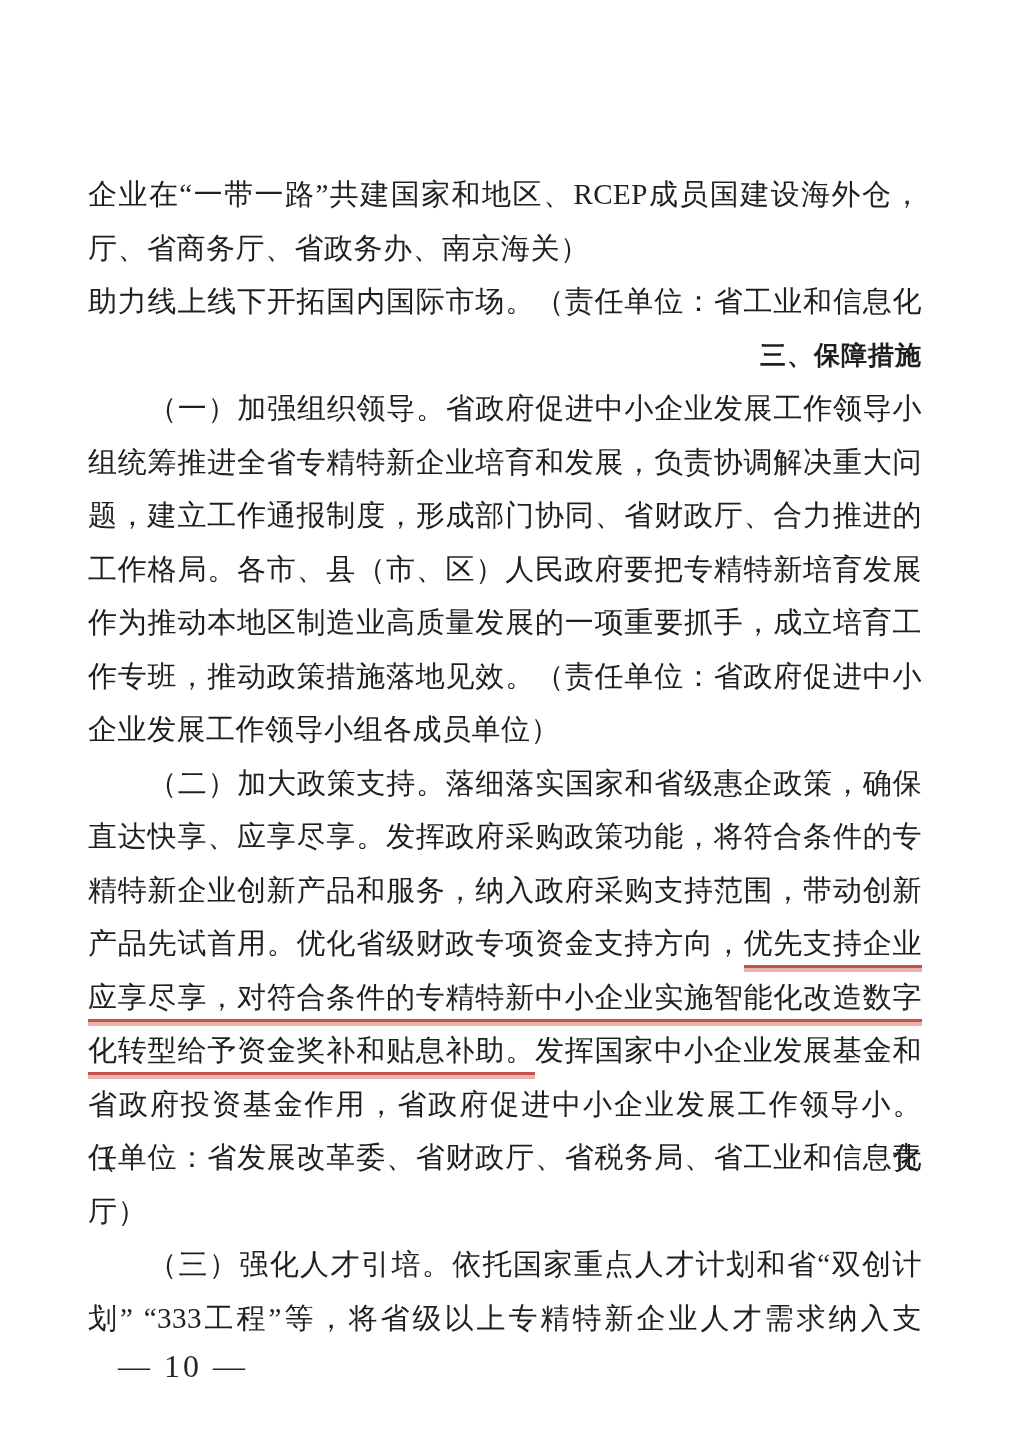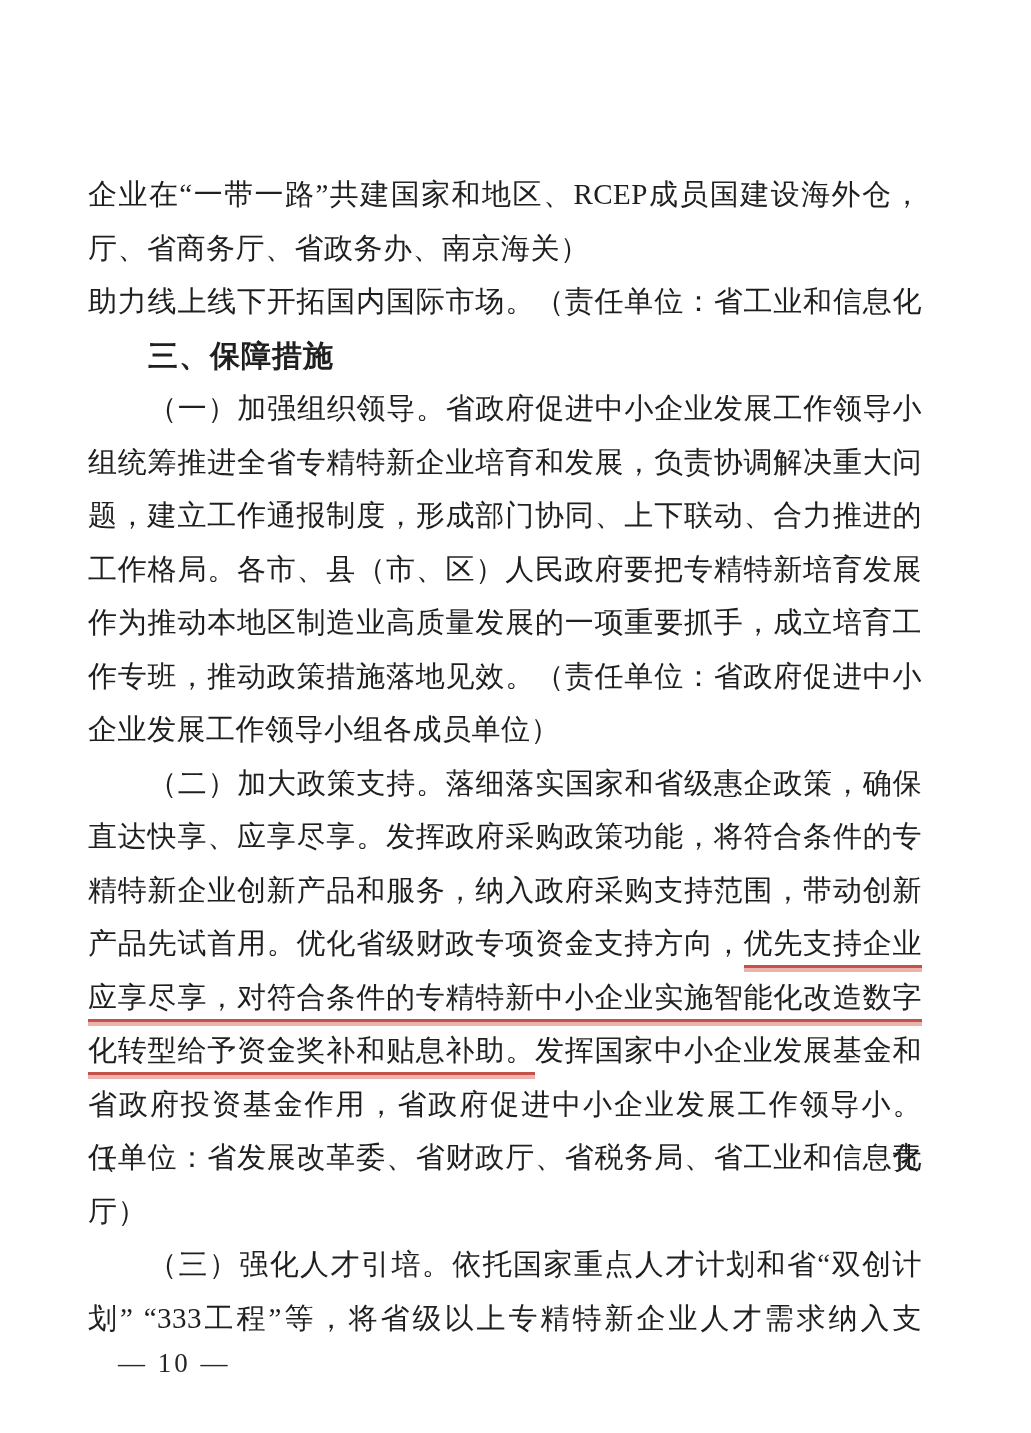--- a/index.html
+++ b/index.html
@@ -36,51 +36,52 @@
   .line.justify {
     white-space: normal;
     text-align: justify;
     text-align-last: justify;
     text-justify: inter-character;
   }
   .line.indent { text-indent: 60px; }
   .line.heading {
     font-family: "Liberation Sans", "DejaVu Sans", sans-serif;
     font-weight: bold;
-    font-size: 30px;
+    font-size: 26px;
     letter-spacing: 1px;
+    text-align: right;
   }
   .seg { display: inline; }
   .seg.u {
     border-bottom: 3px solid var(--underline);
     box-shadow: 0 4px 0 var(--underline-halo);
     padding-bottom: 6px;
   }
   .page-number {
     position: absolute;
     left: 118px;
     top: 1348px;
-    font-size: 27px;
+    font-size: 32px;
     letter-spacing: 3px;
     color: #262626;
     font-family: "Liberation Serif", "DejaVu Serif", serif;
   }
 </style>
 </head>
 <body>
 
 <div class="page">
   <div class="textblock">
       <div class="line justify"><span class="seg">企业在“一带一路”共建国家和地区、RCEP成员国建设海外仓，</span></div>
       <div class="line"><span class="seg">厅、省商务厅、省政务办、南京海关）</span></div>
       <div class="line justify"><span class="seg">助力线上线下开拓国内国际市场。（责任单位：省工业和信息化</span></div>
       <div class="line indent heading"><span class="seg">三、保障措施</span></div>
       <div class="line justify indent"><span class="seg">（一）加强组织领导。省政府促进中小企业发展工作领导小</span></div>
       <div class="line justify"><span class="seg">组统筹推进全省专精特新企业培育和发展，负责协调解决重大问</span></div>
-      <div class="line justify"><span class="seg">题，建立工作通报制度，形成部门协同、上下联动、合力推进的</span></div>
+      <div class="line justify"><span class="seg">题，建立工作通报制度，形成部门协同、省财政厅、合力推进的</span></div>
       <div class="line justify"><span class="seg">工作格局。各市、县（市、区）人民政府要把专精特新培育发展</span></div>
       <div class="line justify"><span class="seg">作为推动本地区制造业高质量发展的一项重要抓手，成立培育工</span></div>
       <div class="line justify"><span class="seg">作专班，推动政策措施落地见效。（责任单位：省政府促进中小</span></div>
       <div class="line"><span class="seg">企业发展工作领导小组各成员单位）</span></div>
       <div class="line justify indent"><span class="seg">（二）加大政策支持。落细落实国家和省级惠企政策，确保</span></div>
       <div class="line justify"><span class="seg">直达快享、应享尽享。发挥政府采购政策功能，将符合条件的专</span></div>
       <div class="line justify"><span class="seg">精特新企业创新产品和服务，纳入政府采购支持范围，带动创新</span></div>
       <div class="line justify"><span class="seg">产品先试首用。优化省级财政专项资金支持方向，</span><span class="seg u">优先支持企业</span></div>
       <div class="line justify"><span class="seg u">应享尽享，对符合条件的专精特新中小企业实施智能化改造数字</span></div>
       <div class="line justify"><span class="seg u">化转型给予资金奖补和贴息补助。</span><span class="seg">发挥国家中小企业发展基金和</span></div>

